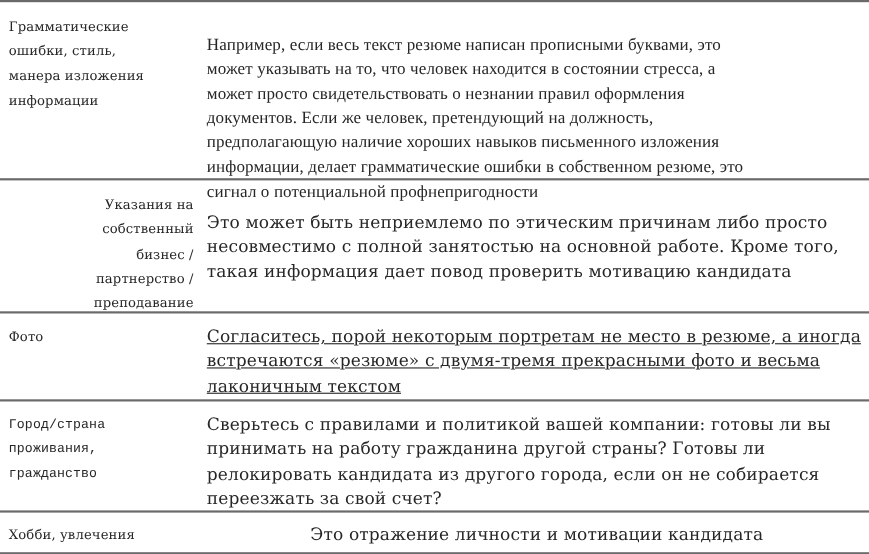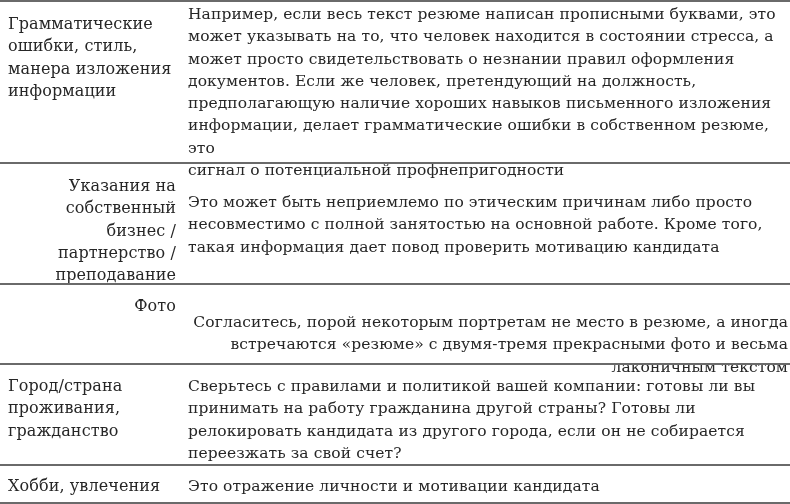--- a/index.html
+++ b/index.html
@@ -31,21 +31,21 @@
       position: absolute;
       left: 0;
       width: 790px;
       height: 2px;
       background: #6a6a6a;
     }
     .cell-left {
       position: absolute;
       left: 8px;
       width: 168px;
-      font-size: 16px;
+      font-size: 12px;
       line-height: 22.3px;
       letter-spacing: 0.1px;
       white-space: pre-line;
     }
     .cell-right {
       position: absolute;
       left: 188px;
       width: 600px;
       font-size: 15.5px;
       line-height: 22.3px;
@@ -58,21 +58,21 @@
 
 <div class="table">
 
   <div class="rule" style="top:0px;"></div>
 
   <div class="row" style="top:0px;height:163px;">
     <div class="cell-left" style="top:13px;">Грамматические
 ошибки, стиль,
 манера изложения
 информации</div>
-    <div class="cell-right" style="top:3px;">Например, если весь текст резюме написан прописными буквами, это
+    <div class="cell-right" style="top:30px;font-family:Liberation Serif, serif;">Например, если весь текст резюме написан прописными буквами, это
 может указывать на то, что человек находится в состоянии стресса, а
 может просто свидетельствовать о незнании правил оформления
 документов. Если же человек, претендующий на должность,
 предполагающую наличие хороших навыков письменного изложения
 информации, делает грамматические ошибки в собственном резюме, это
 сигнал о потенциальной профнепригодности</div>
   </div>
 
   <div class="rule" style="top:162px;"></div>
 
@@ -82,41 +82,41 @@
 бизнес /
 партнерство /
 преподавание</div>
     <div class="cell-right" style="top:12px;margin-top:16px;">Это может быть неприемлемо по этическим причинам либо просто
 несовместимо с полной занятостью на основной работе. Кроме того,
 такая информация дает повод проверить мотивацию кандидата</div>
   </div>
 
   <div class="rule" style="top:283px;"></div>
 
-  <div class="row" style="top:285px;height:80px;text-align:right;">
+  <div class="row" style="top:285px;height:80px;">
     <div class="cell-left" style="top:10px;">Фото</div>
-    <div class="cell-right" style="top:26px;">Согласитесь, порой некоторым портретам не место в резюме, а иногда
+    <div class="cell-right" style="top:10px;text-decoration:underline;">Согласитесь, порой некоторым портретам не место в резюме, а иногда
 встречаются «резюме» с двумя-тремя прекрасными фото и весьма
 лаконичным текстом</div>
   </div>
 
   <div class="rule" style="top:363px;"></div>
 
   <div class="row" style="top:365px;height:100px;">
-    <div class="cell-left" style="top:10px;">Город/страна
+    <div class="cell-left" style="top:10px;font-family:Liberation Mono, monospace;">Город/страна
 проживания,
 гражданство</div>
     <div class="cell-right" style="top:10px;">Сверьтесь с правилами и политикой вашей компании: готовы ли вы
 принимать на работу гражданина другой страны? Готовы ли
 релокировать кандидата из другого города, если он не собирается
 переезжать за свой счет?</div>
   </div>
 
   <div class="rule" style="top:464px;"></div>
 
   <div class="row" style="top:466px;height:36px;border-radius:12px;">
     <div class="cell-left" style="top:9px;">Хобби, увлечения</div>
-    <div class="cell-right" style="top:9px;">Это отражение личности и мотивации кандидата</div>
+    <div class="cell-right" style="top:9px;text-align:center;">Это отражение личности и мотивации кандидата</div>
   </div>
 
   <div class="rule" style="top:502px;"></div>
 
 </div>
 
 </body></html>

